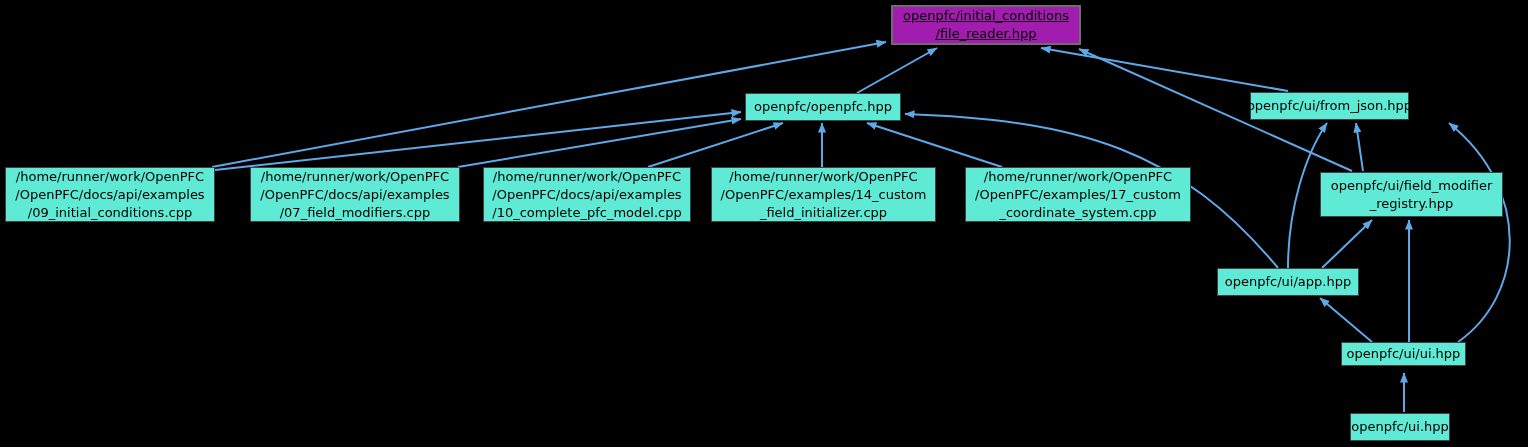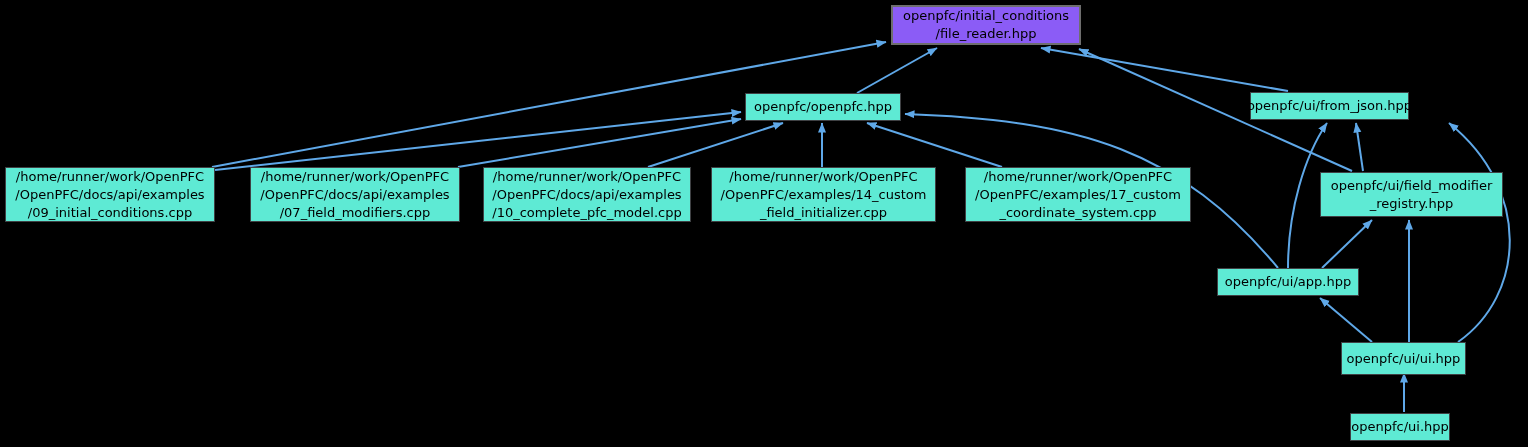--- a/index.html
+++ b/index.html
@@ -19,23 +19,24 @@
     background:#5eead4;
     border:1px solid #3f4144;
     color:#000;
     font-size:13px;
     line-height:18px;
     text-align:center;
     white-space:nowrap;
     cursor:pointer;
   }
   .node.gray{
-    background:#8b5cf6;
+    background:#a21caf;
     border:2px solid #6e6e6e;
     cursor:default;
+    text-decoration:underline;
   }
   .node span{display:block;}
 </style>
 </head>
 <body>
 
 <div id="canvas">
   <svg id="edge-layer" width="1528" height="447" viewBox="0 0 1528 447" xmlns="http://www.w3.org/2000/svg">
     <defs>
       <marker id="arrow" markerWidth="11" markerHeight="9" refX="9.5" refY="4.5" orient="auto" markerUnits="userSpaceOnUse">
@@ -98,20 +99,20 @@
         <span>/OpenPFC/examples/17_custom</span>
         <span>_coordinate_system.cpp</span>
       </div>
       <div class="node" style="left: 1320px; top: 172px; width: 183px; height: 45px;">
         <span>openpfc/ui/field_modifier</span>
         <span>_registry.hpp</span>
       </div>
       <div class="node" style="left: 1217px; top: 268px; width: 142px; height: 28px;">
         <span>openpfc/ui/app.hpp</span>
       </div>
-      <div class="node" style="left: 1341px; top: 342px; width: 125px; height: 33px;">
+      <div class="node" style="left: 1341px; top: 342px; width: 125px; height: 24px;">
         <span>openpfc/ui/ui.hpp</span>
       </div>
       <div class="node" style="left: 1350px; top: 413px; width: 100px; height: 28px;">
         <span>openpfc/ui.hpp</span>
       </div>
     </div>
 </div>
 
 </body></html>

